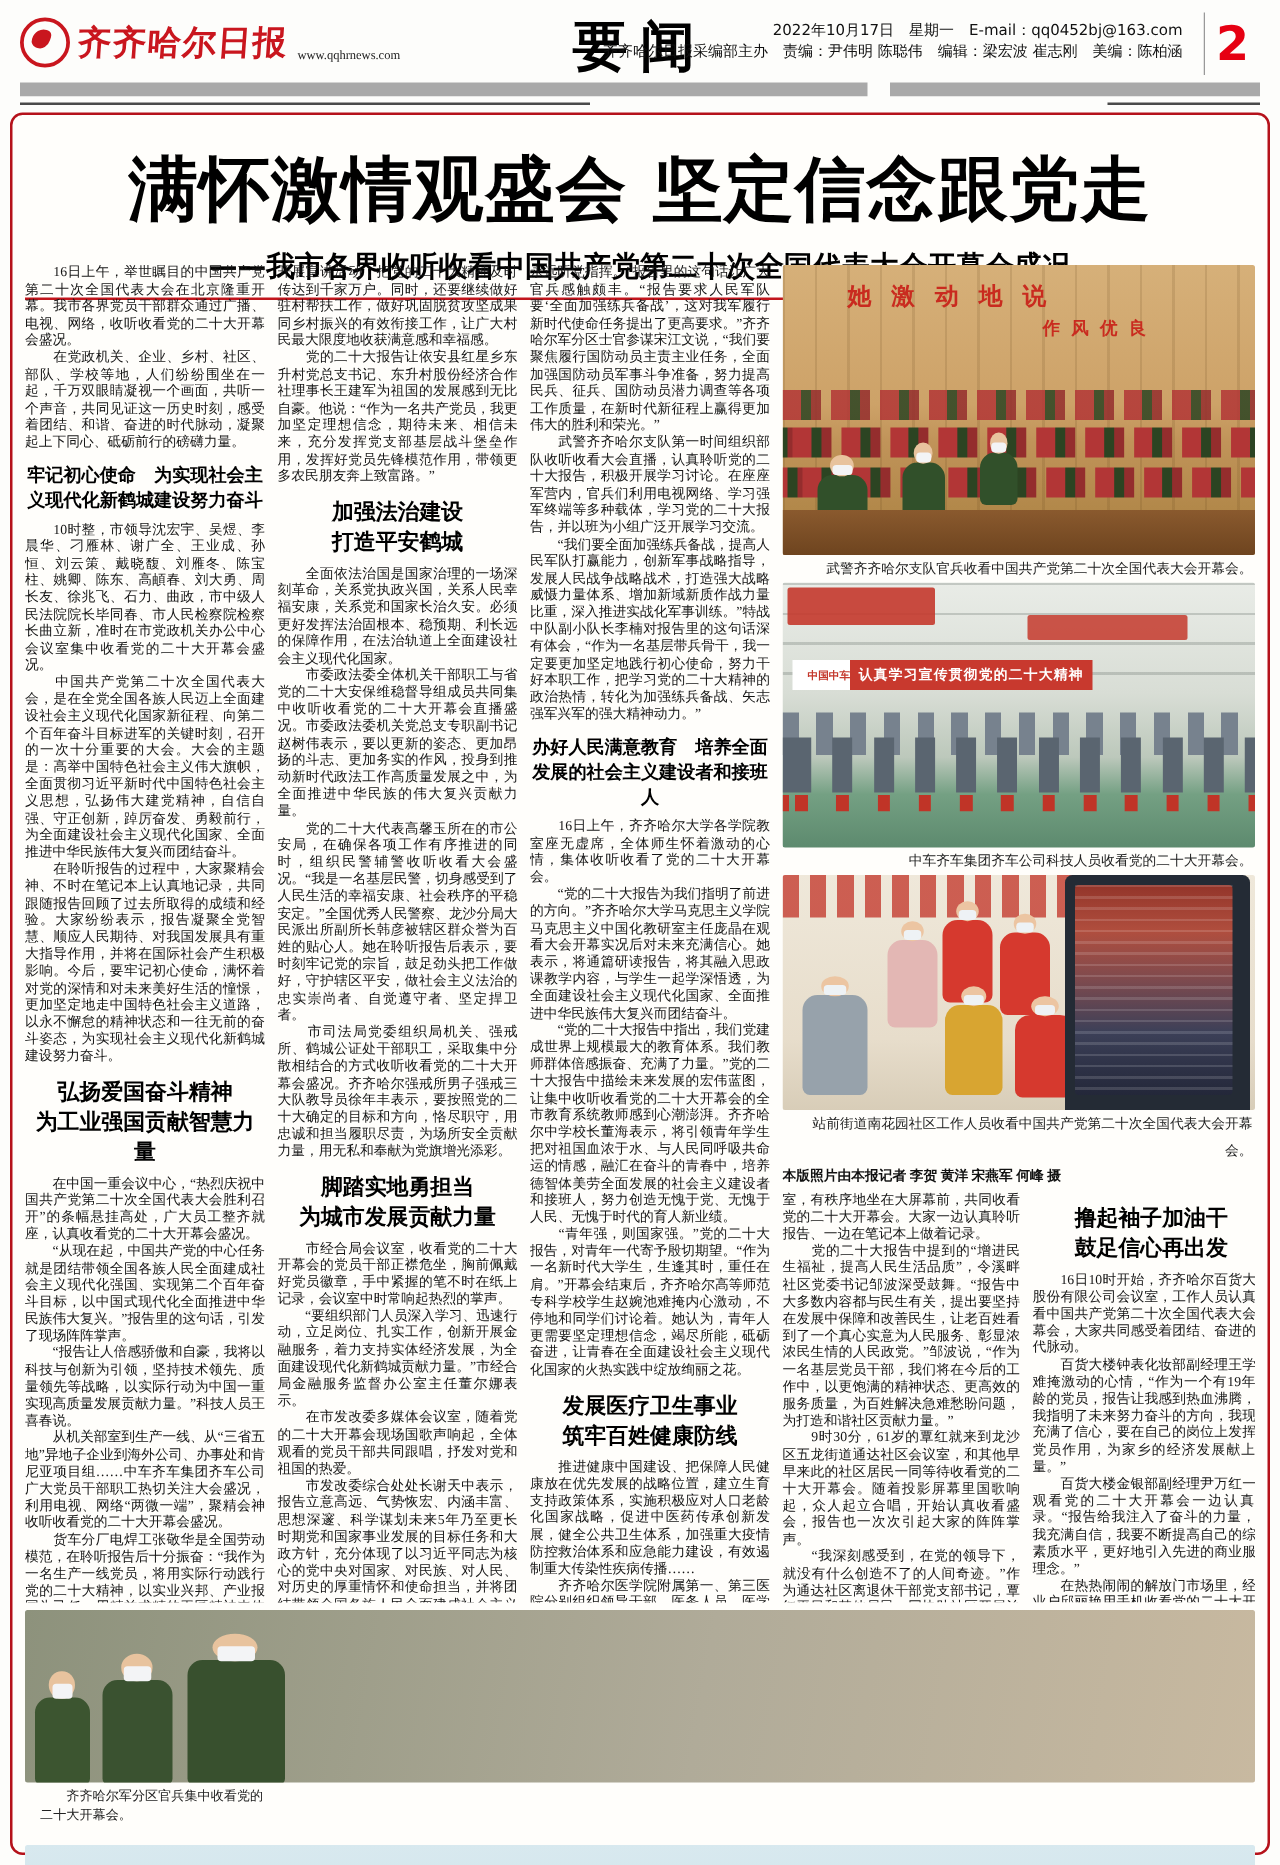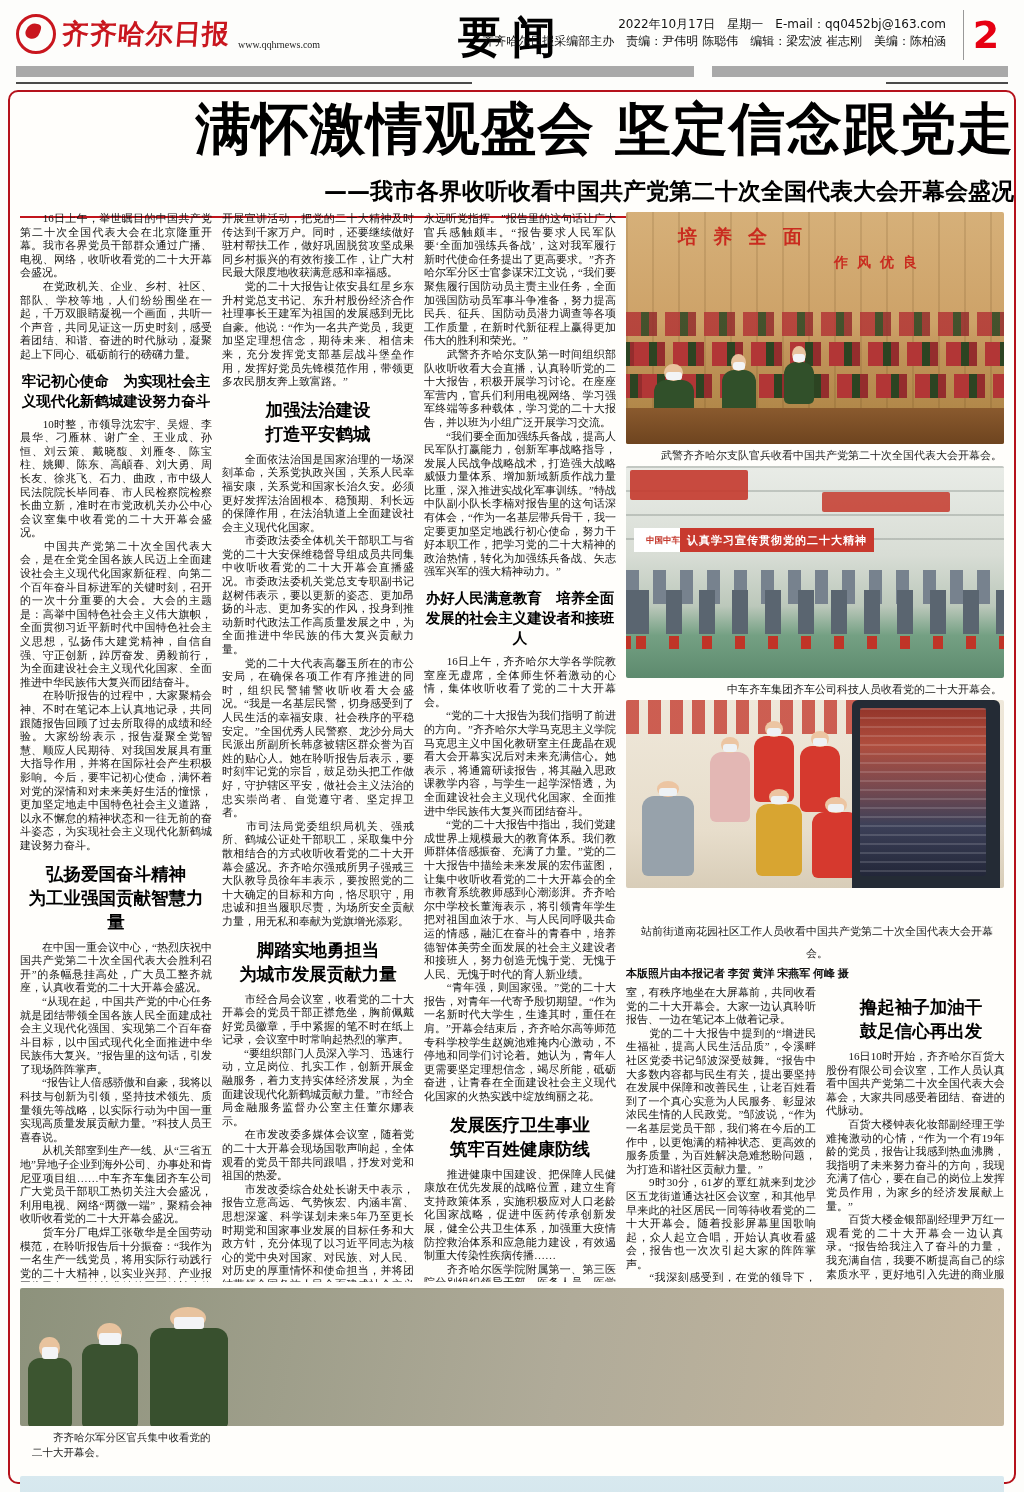--- a/index.html
+++ b/index.html
@@ -23,21 +23,21 @@
   .graybar{position:absolute;height:11px;background:#a9a9a9;top:66px;}
   .gb1{left:16px;width:678px;}
   .gb2{left:712px;width:296px;}
   .hline{position:absolute;height:2px;background:#4a4a4a;top:82px;}
   .hl1{left:16px;width:456px;}
   .hl2{left:886px;width:122px;}
 
   
   .frame{position:absolute;top:90px;left:8px;right:8px;bottom:8px;border:2px solid #b5121b;border-radius:10px;background:#fffefb;}
 
-  .headline{ text-align:right;padding-top:0;}
+  .headline{ text-align:center;padding-top:22px;}
   .headline .title{font-size:56px;font-weight:900;letter-spacing:1px;color:#000;}
   .headline .subtitle{font-size:23px;font-weight:bold;margin-top:8px;color:#000;}
   .subrule{margin:9px 10px 0;height:2px;background:#c2151c;}
 
   
   .content{position:absolute;top:120px;left:10px;right:10px;bottom:200px;display:flex;gap:10px;overflow:hidden;}
   .tcol{flex:0 0 192px;width:192px;overflow:hidden;}
   .body-text{font-size:11px;line-height:13.6px;text-align:justify;white-space:pre-line;color:#141414;}
   .sec-h{font-weight:bold;text-align:center;font-size:14.5px;line-height:20px;margin:9px 0 7px;white-space:pre-line;color:#000;
          font-family:"DejaVu Sans","Liberation Sans",sans-serif;}
@@ -243,21 +243,21 @@
         <div class="body-text">　　推进健康中国建设、把保障人民健康放在优先发展的战略位置，建立生育支持政策体系，实施积极应对人口老龄化国家战略，促进中医药传承创新发展，健全公共卫生体系，加强重大疫情防控救治体系和应急能力建设，有效遏制重大传染性疾病传播……
 　　齐齐哈尔医学院附属第一、第三医院分别组织领导干部、医务人员、医学生，通过集中和分散的方式，收听收看了大会盛况。报告里医疗卫生方面的内容，让大家倍感鼓舞。
 　　附属第一医院核医学科主任、医技第一党支部书记李春香说，“要以党的二十大精神为引领，传承医者初心，不负韶华、不负时代赋予的使命，在新时代新征程上留下自己无悔的奋斗足迹。”团委副书记、学生第二党支部书记李思瑶表示，要把思想认识行动高度统一到党的二十大精神上来，找到密切联系团员青年的工作方法、提升团学工作活力，使共青团成为广大青年信得过、靠得住、离不开的贴心人，始终成为党联系青年最为牢固的桥梁纽带。
 　　省级龙江名医、省级重点专科带头人、齐医学院附属三院呼吸与危重症医学科二病区主任石寒冰，是一名有着近20年党龄的老党员。她表示，要以党的二十大精神为引领，坚持人民至上，生命至上，总结好、发挥好整建制支援黑河、哈尔滨的抗疫经验，强化学科内涵建设、提升医疗质量水平，用实际行动为人民群众的生命安全和身体健康保驾护航。</div>
 
       </div>
 
       <div class="rblock">
 
         <div class="photo photo1">
-          <div class="p1-banner1">培养全面</div>
+          <div class="p1-banner1">她激动地说</div>
           <div class="p1-banner2">作风优良</div>
           <div class="seat-row sr1"></div>
           <div class="seat-row sr2"></div>
           <div class="seat-row sr3"></div>
           <div class="soldier p1a"></div>
           <div class="soldier p1b"></div>
           <div class="soldier p1c"></div>
           <div class="p1-desk"></div>
         </div>
         <div class="caption">武警齐齐哈尔支队官兵收看中国共产党第二十次全国代表大会开幕会。</div>
@@ -281,21 +281,21 @@
           <div class="vol v1"></div>
           <div class="vol v2"></div>
           <div class="vol v3"></div>
           <div class="vol v4"></div>
           <div class="vol v5"></div>
           <div class="vol v6"></div>
           <div class="kiosk">
             <div class="kscreen"></div>
           </div>
         </div>
-        <div class="caption" style="text-align:center;padding-left:6px;margin-top:32px;">站前街道南花园社区工作人员收看中国共产党第二十次全国代表大会开幕会。</div>
+        <div class="caption" style="text-align:right;padding-left:6px;">站前街道南花园社区工作人员收看中国共产党第二十次全国代表大会开幕会。</div>
         <div class="credit">本版照片由本报记者 李贺 黄洋 宋燕军 何峰 摄</div>
 
         <div class="brow">
           <div class="bcol">
             <div class="body-text">室，有秩序地坐在大屏幕前，共同收看党的二十大开幕会。大家一边认真聆听报告、一边在笔记本上做着记录。
 　　党的二十大报告中提到的“增进民生福祉，提高人民生活品质”，令溪畔社区党委书记邹波深受鼓舞。“报告中大多数内容都与民生有关，提出要坚持在发展中保障和改善民生，让老百姓看到了一个真心实意为人民服务、彰显浓浓民生情的人民政党。”邹波说，“作为一名基层党员干部，我们将在今后的工作中，以更饱满的精神状态、更高效的服务质量，为百姓解决急难愁盼问题，为打造和谐社区贡献力量。”
 　　9时30分，61岁的覃红就来到龙沙区五龙街道通达社区会议室，和其他早早来此的社区居民一同等待收看党的二十大开幕会。随着投影屏幕里国歌响起，众人起立合唱，开始认真收看盛会，报告也一次次引起大家的阵阵掌声。
 　　“我深刻感受到，在党的领导下，就没有什么创造不了的人间奇迹。”作为通达社区离退休干部党支部书记，覃红平日和其他居民一同协助社区开展治理工作。她告诉记者，回顾过去的五年，我们党团结带领人民，攻克了许多长期没有解决的难题，办成了许多事关长远的大事要事，作为一名老党员，感到心情非常激动。虽然退休了，但是作为一名党员，为党工作永不退休！</div>
           </div>
           <div class="bcol">

